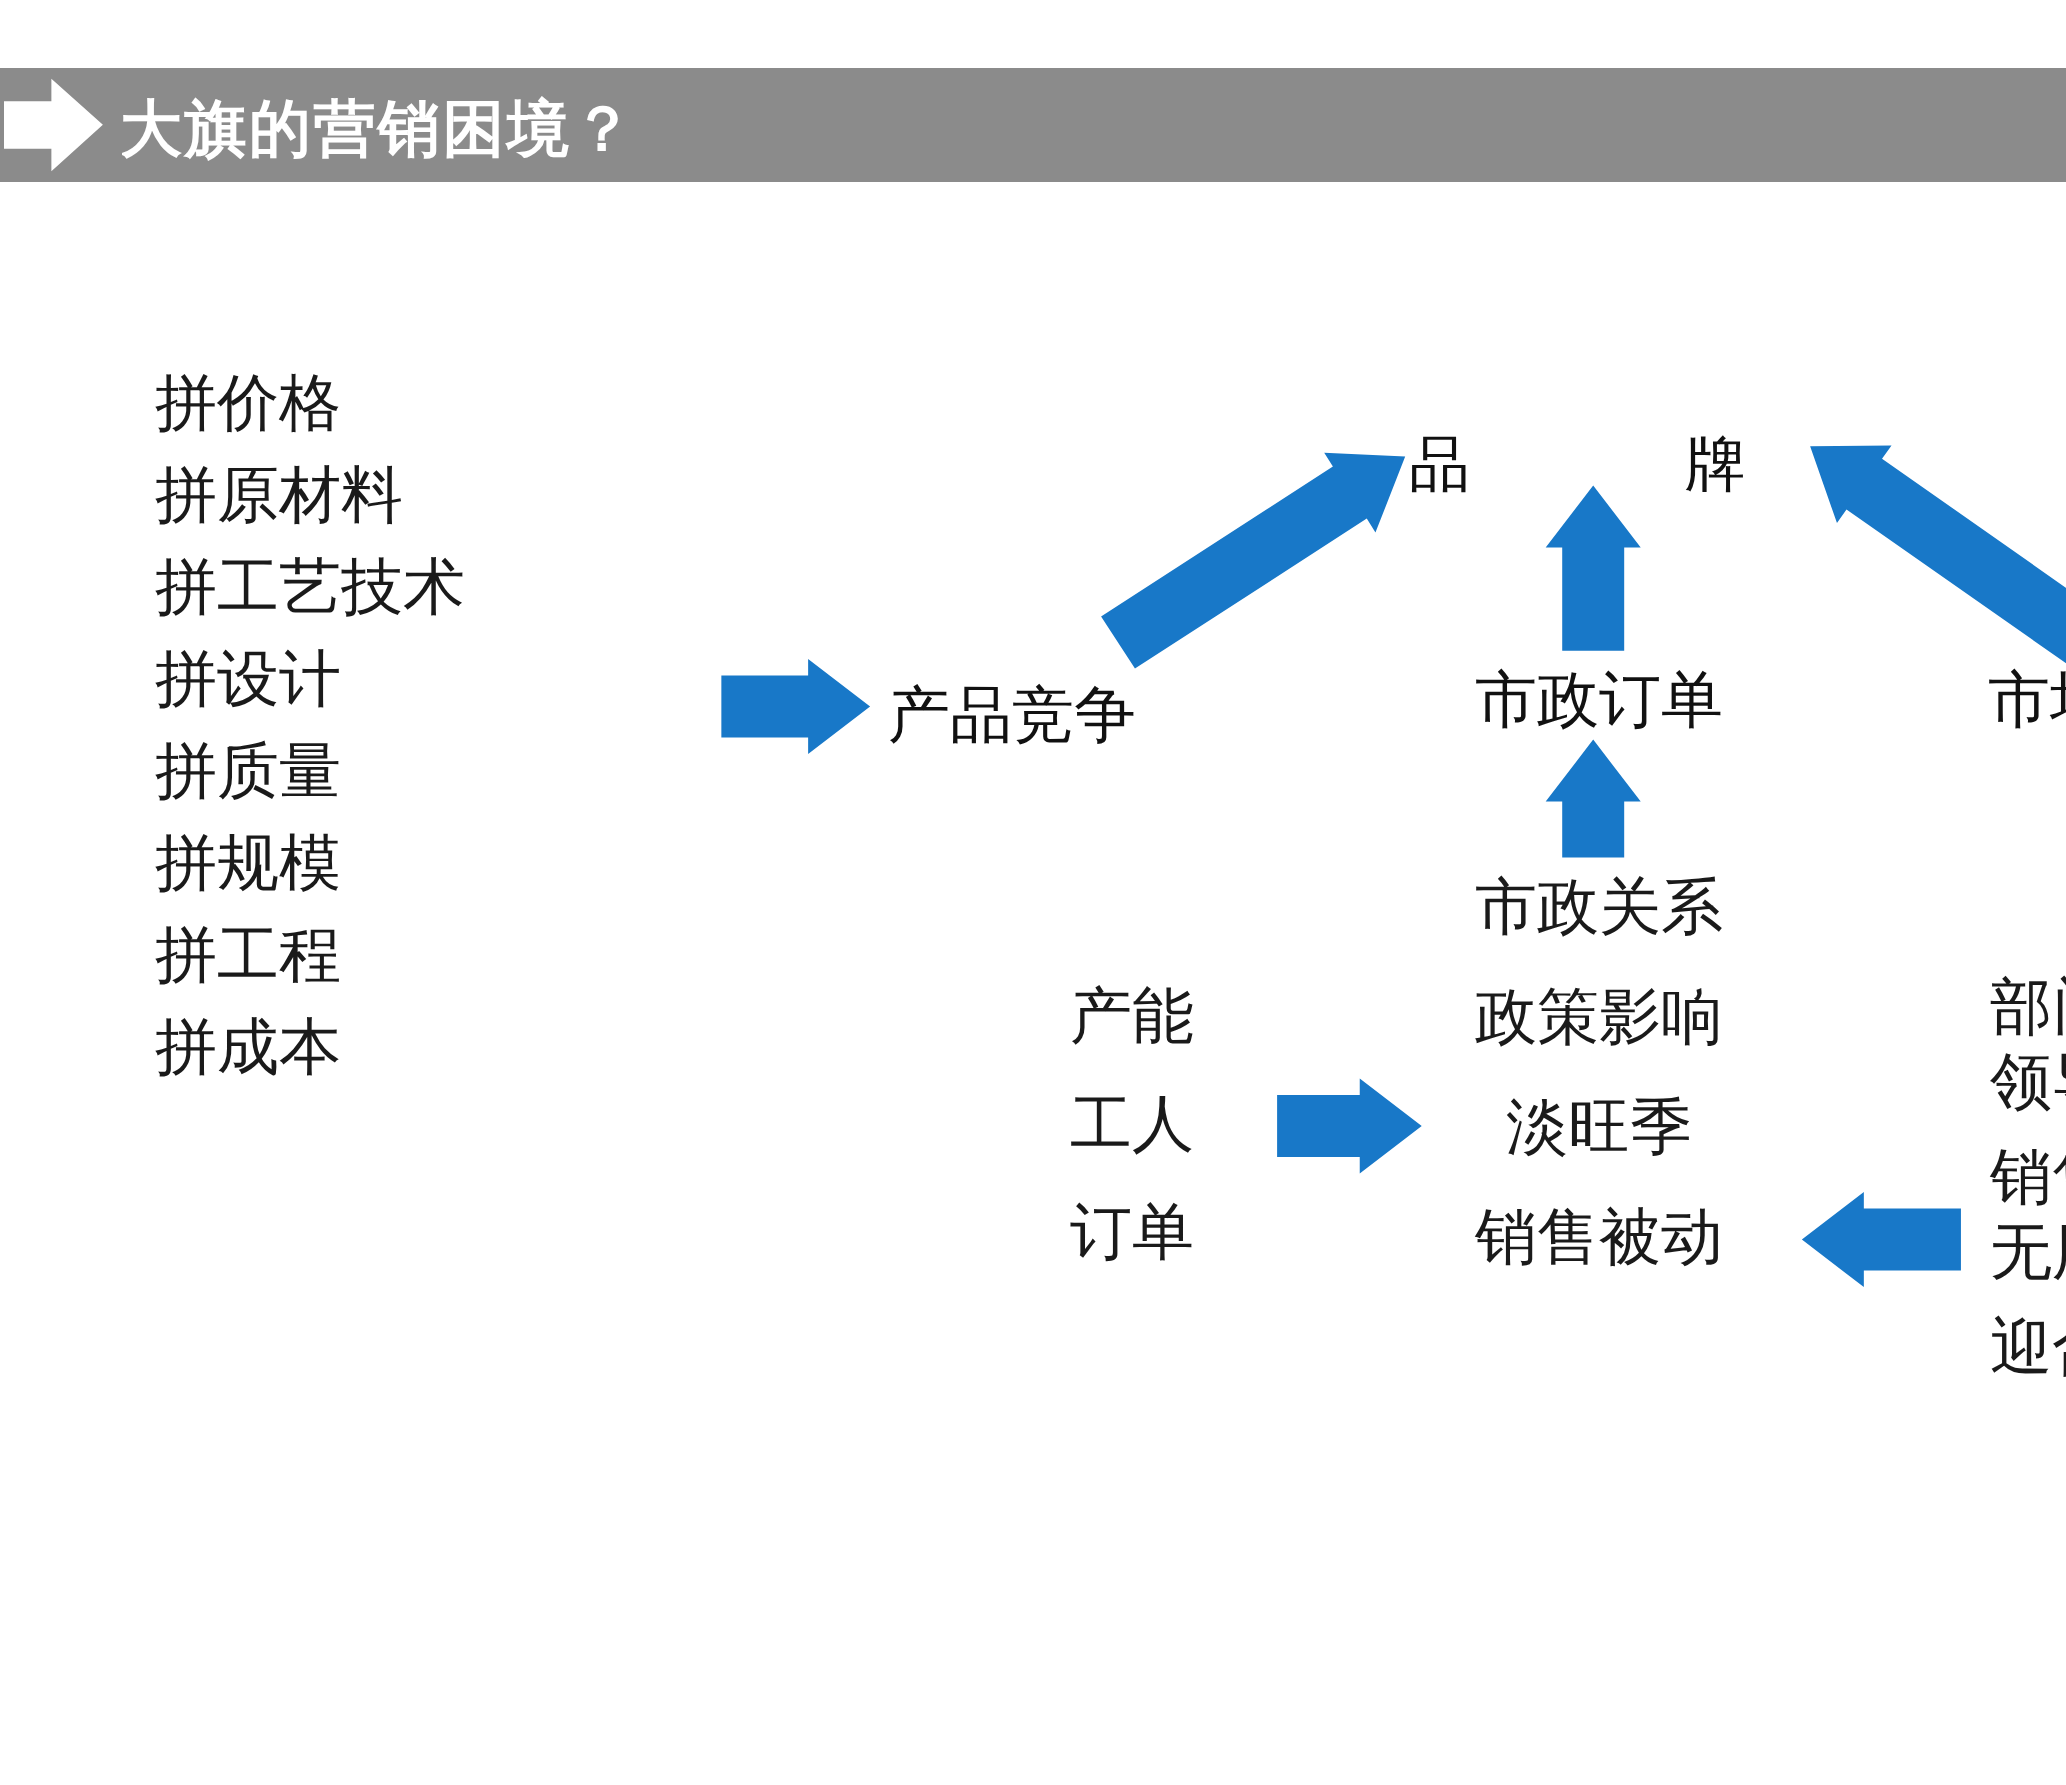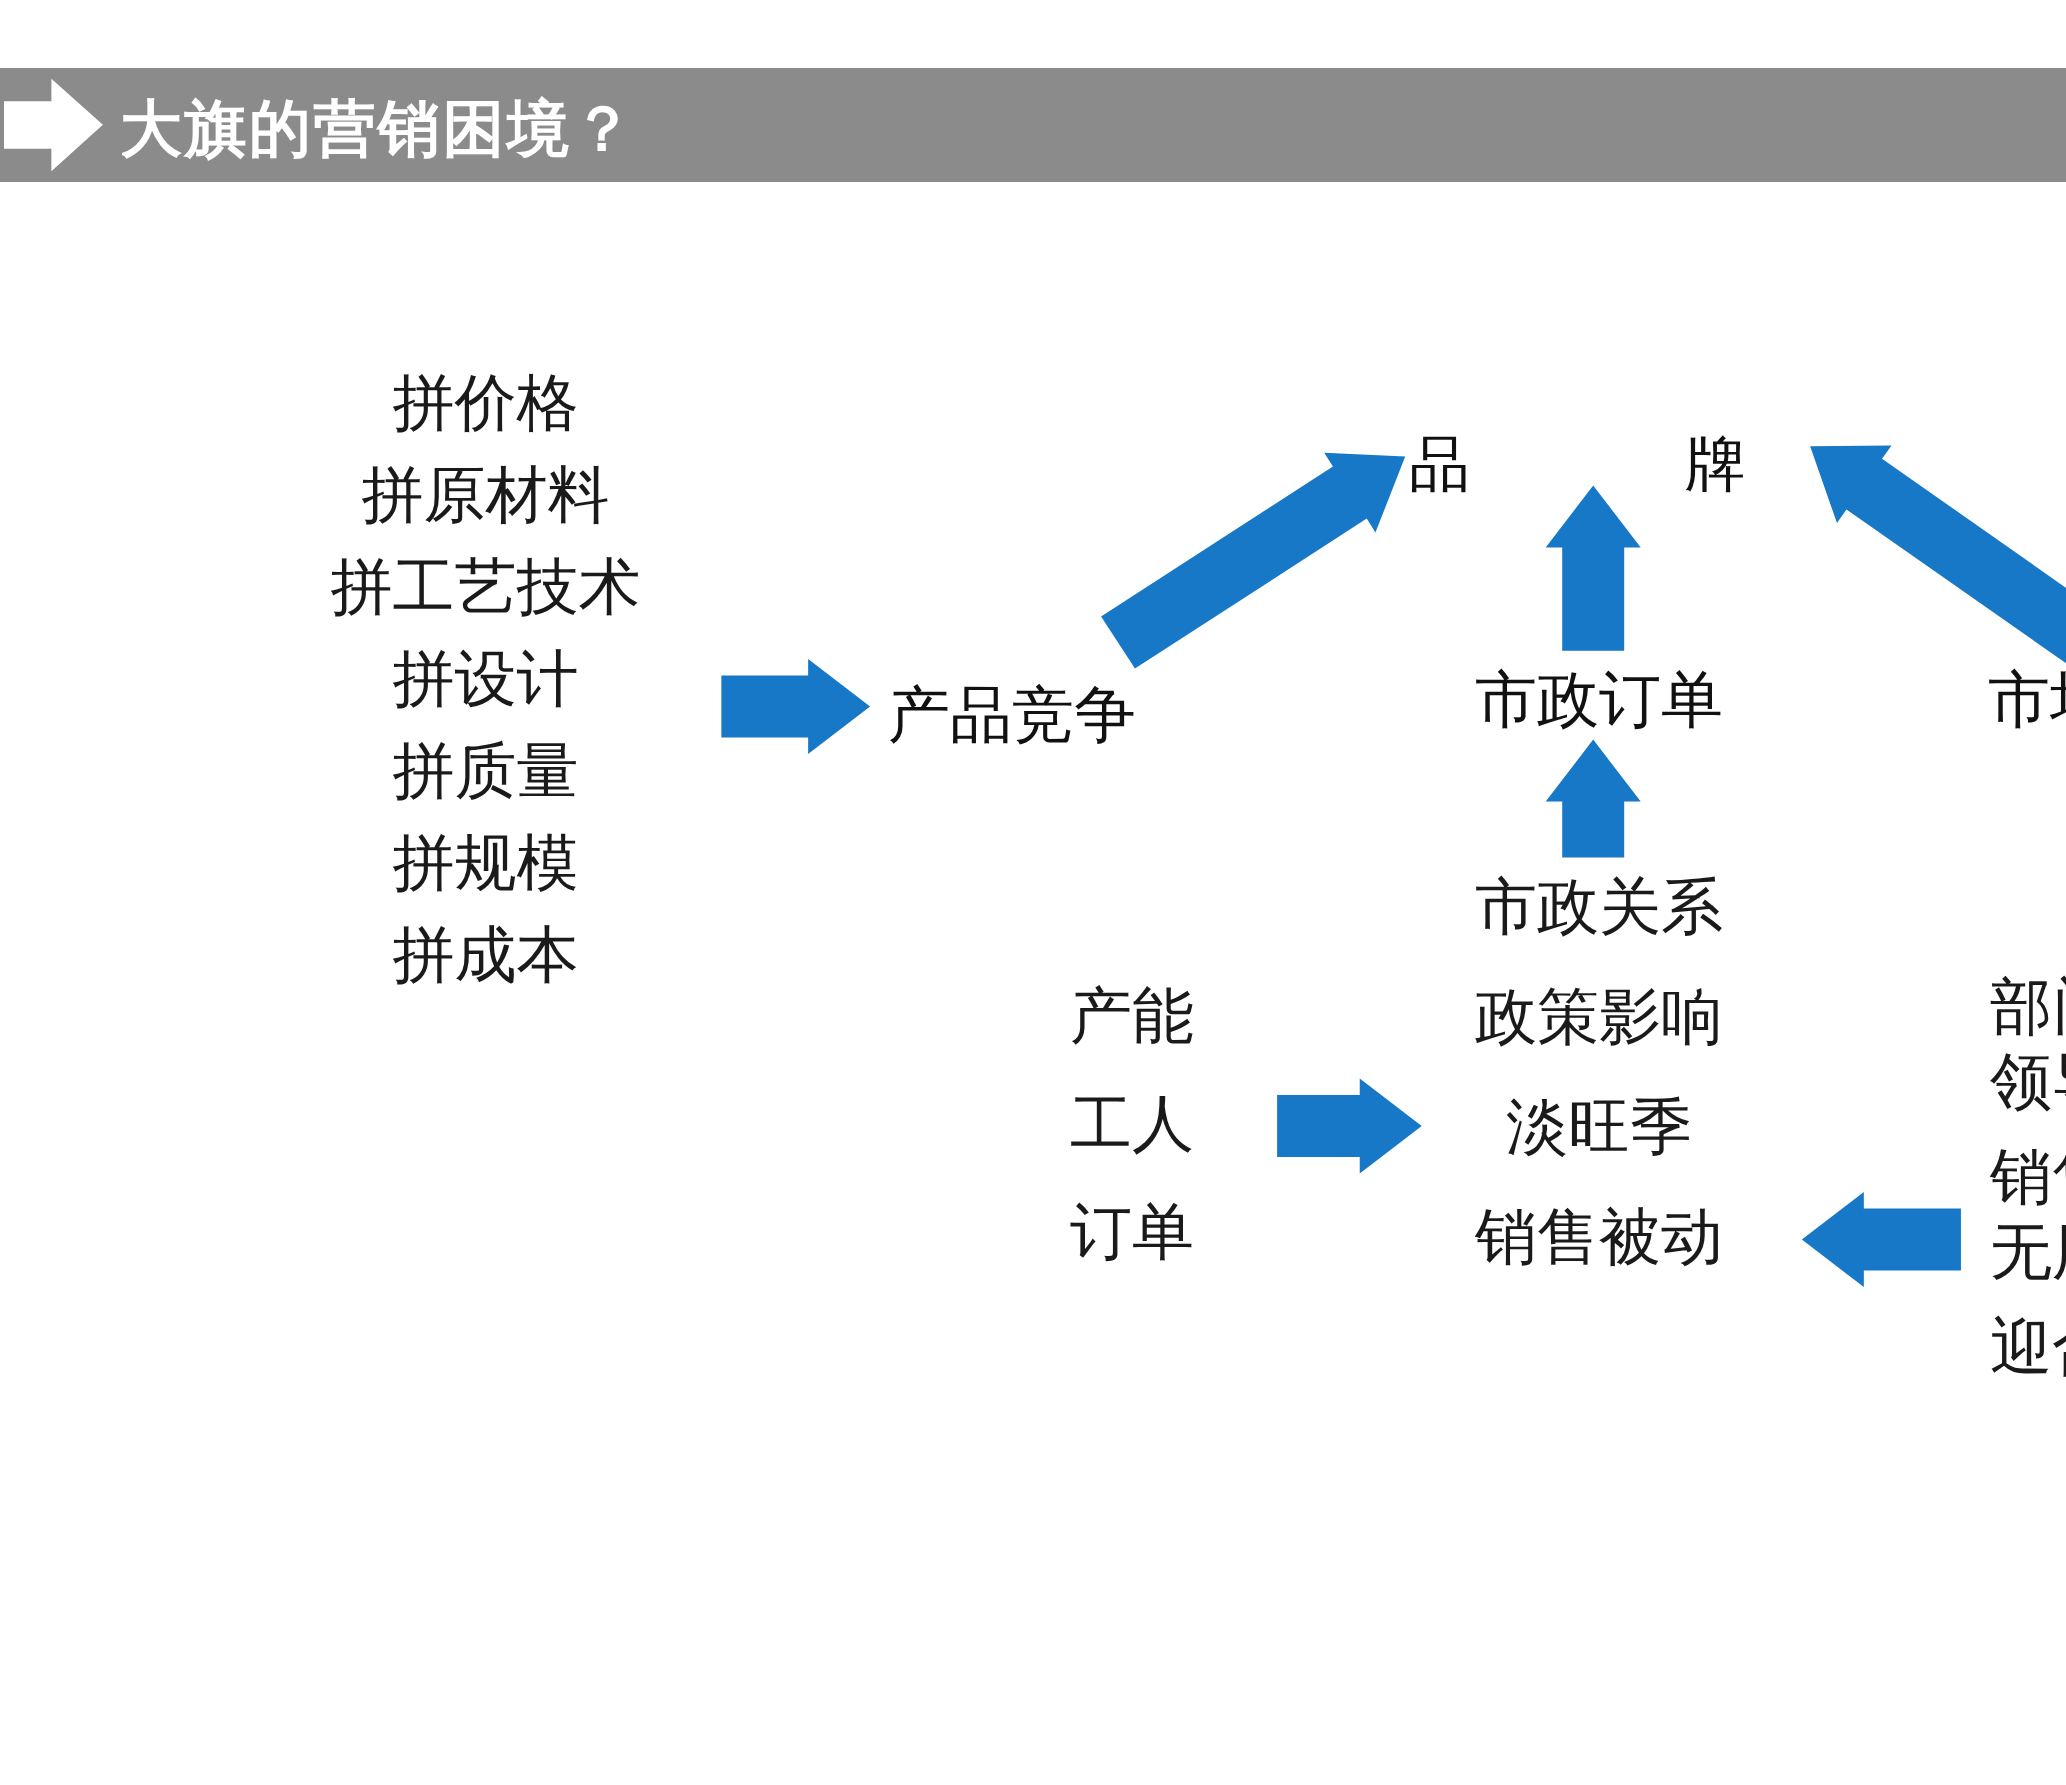--- a/index.html
+++ b/index.html
@@ -21,21 +21,21 @@
   .brand{position:absolute;left:1409px;top:419px;font-size:61px;line-height:91px;
          letter-spacing:215px;white-space:nowrap;color:#111;}
 
   
   .node{position:absolute;font-size:62px;line-height:62px;white-space:nowrap;color:#111;}
   .n-product{left:888px;top:684px;}
   .n-municipal{left:1475px;top:669px;width:248px;text-align:center;}
   .n-market{left:1988px;top:669px;}
 
   
-  .left-list{position:absolute;left:155px;top:357px;width:661px;text-align:center;
+  .left-list{position:absolute;left:155px;top:357px;width:661px;
              font-size:62px;line-height:92px;}
   .mid-list{position:absolute;left:1289px;top:852px;width:620px;text-align:center;
             font-size:62px;line-height:110px;}
   .capacity-list{position:absolute;left:1070px;top:962px;font-size:62px;line-height:108px;}
   .sales-col{position:absolute;left:1990px;top:969px;font-size:62px;line-height:75px;}
   .sales-col .group{margin:0 0 20px 0;}
 </style>
 </head>
 <body>
 
@@ -64,20 +64,21 @@
   <div class="node n-product">产品竞争</div>
   <div class="node n-market">市场拓展</div>
 
   <div class="left-list">
     <div>拼价格</div>
     <div>拼原材料</div>
     <div>拼工艺技术</div>
     <div>拼设计</div>
     <div>拼质量</div>
     <div>拼规模</div>
+    <div>拼工程</div>
     <div>拼成本</div>
   </div>
 
   <div class="mid-list">
     <div>市政关系</div>
     <div>政策影响</div>
     <div>淡旺季</div>
     <div>销售被动</div>
   </div>
 

